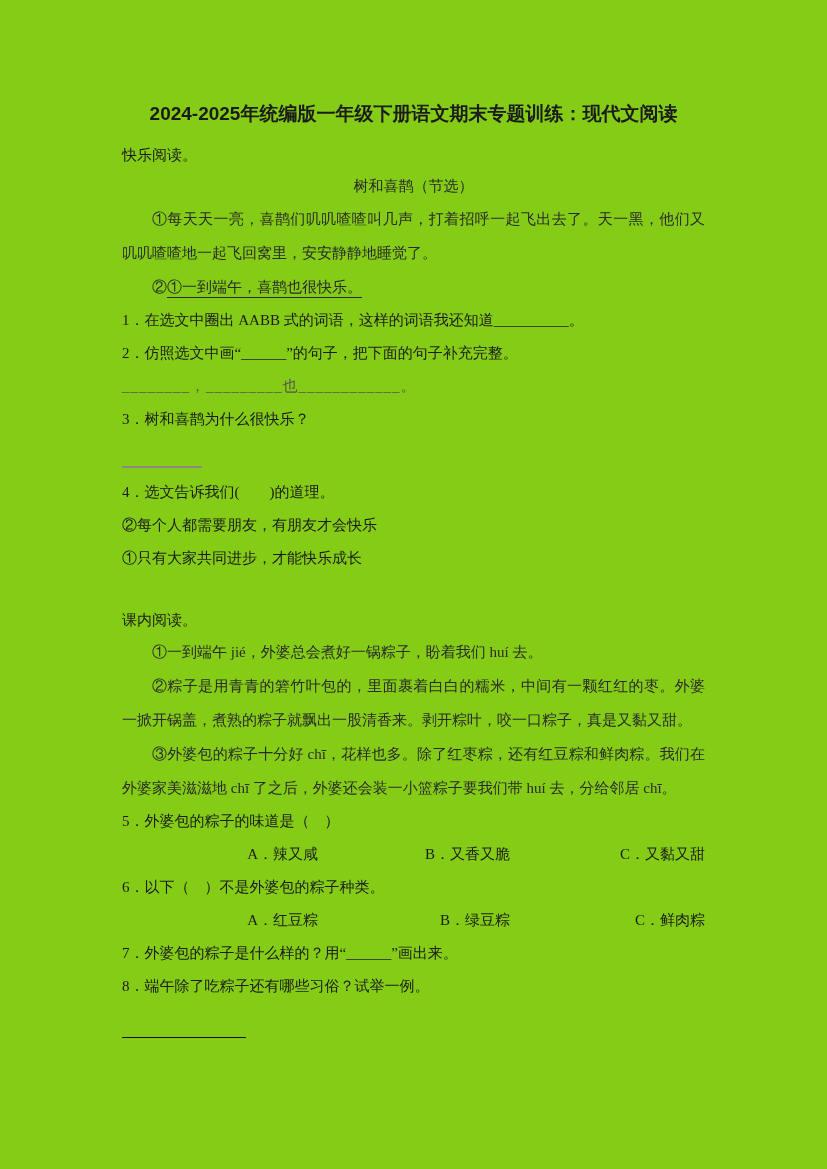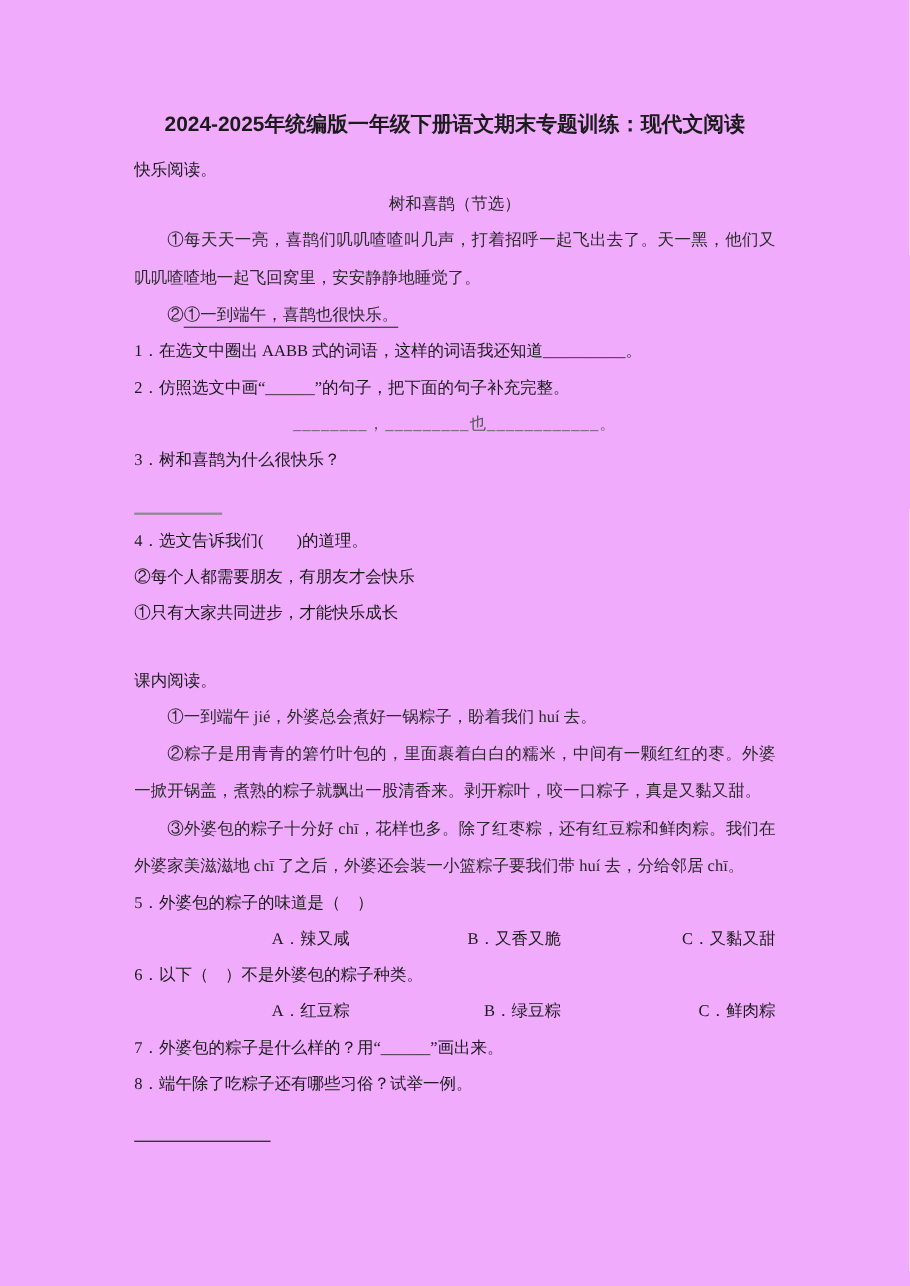--- a/index.html
+++ b/index.html
@@ -1,21 +1,21 @@
 <!DOCTYPE html>
 <html><head>
 <meta charset="utf-8">
 <style>
   html, body { margin: 0; padding: 0; background: #ffffff; }
   .page {
     position: relative;
     width: 827px;
     height: 1169px;
     margin: 0 auto;
-    background: #f0abfc;
+    background: #84cc16;
     box-sizing: border-box;
     padding: 100px 122px 0 122px;
     font-family: "Liberation Serif", "DejaVu Serif", serif;
     font-size: 15px;
     color: #1b1b1b;
     overflow: hidden;
   }
   .title {
     font-size: 19px;
     font-weight: bold;
@@ -35,21 +35,21 @@
     margin: 0;
     line-height: 34px;
     text-indent: 2em;
     text-align: justify;
     color: #2a2a2a;
   }
   .underlined {
     border-bottom: 1px solid #2a2a2a;
     padding-bottom: 2px;
   }
-  .blank-text { color: #555555; letter-spacing: 1px; text-align: center; }
+  .blank-text { color: #555555; letter-spacing: 1px; }
   .blank-short {
     display: block;
     width: 80px;
     border-bottom: 2px solid #8a8a8a;
     height: 20px;
     margin: 10px 0 8px 0;
   }
   .blank-bottom {
     display: block;
     width: 124px;

